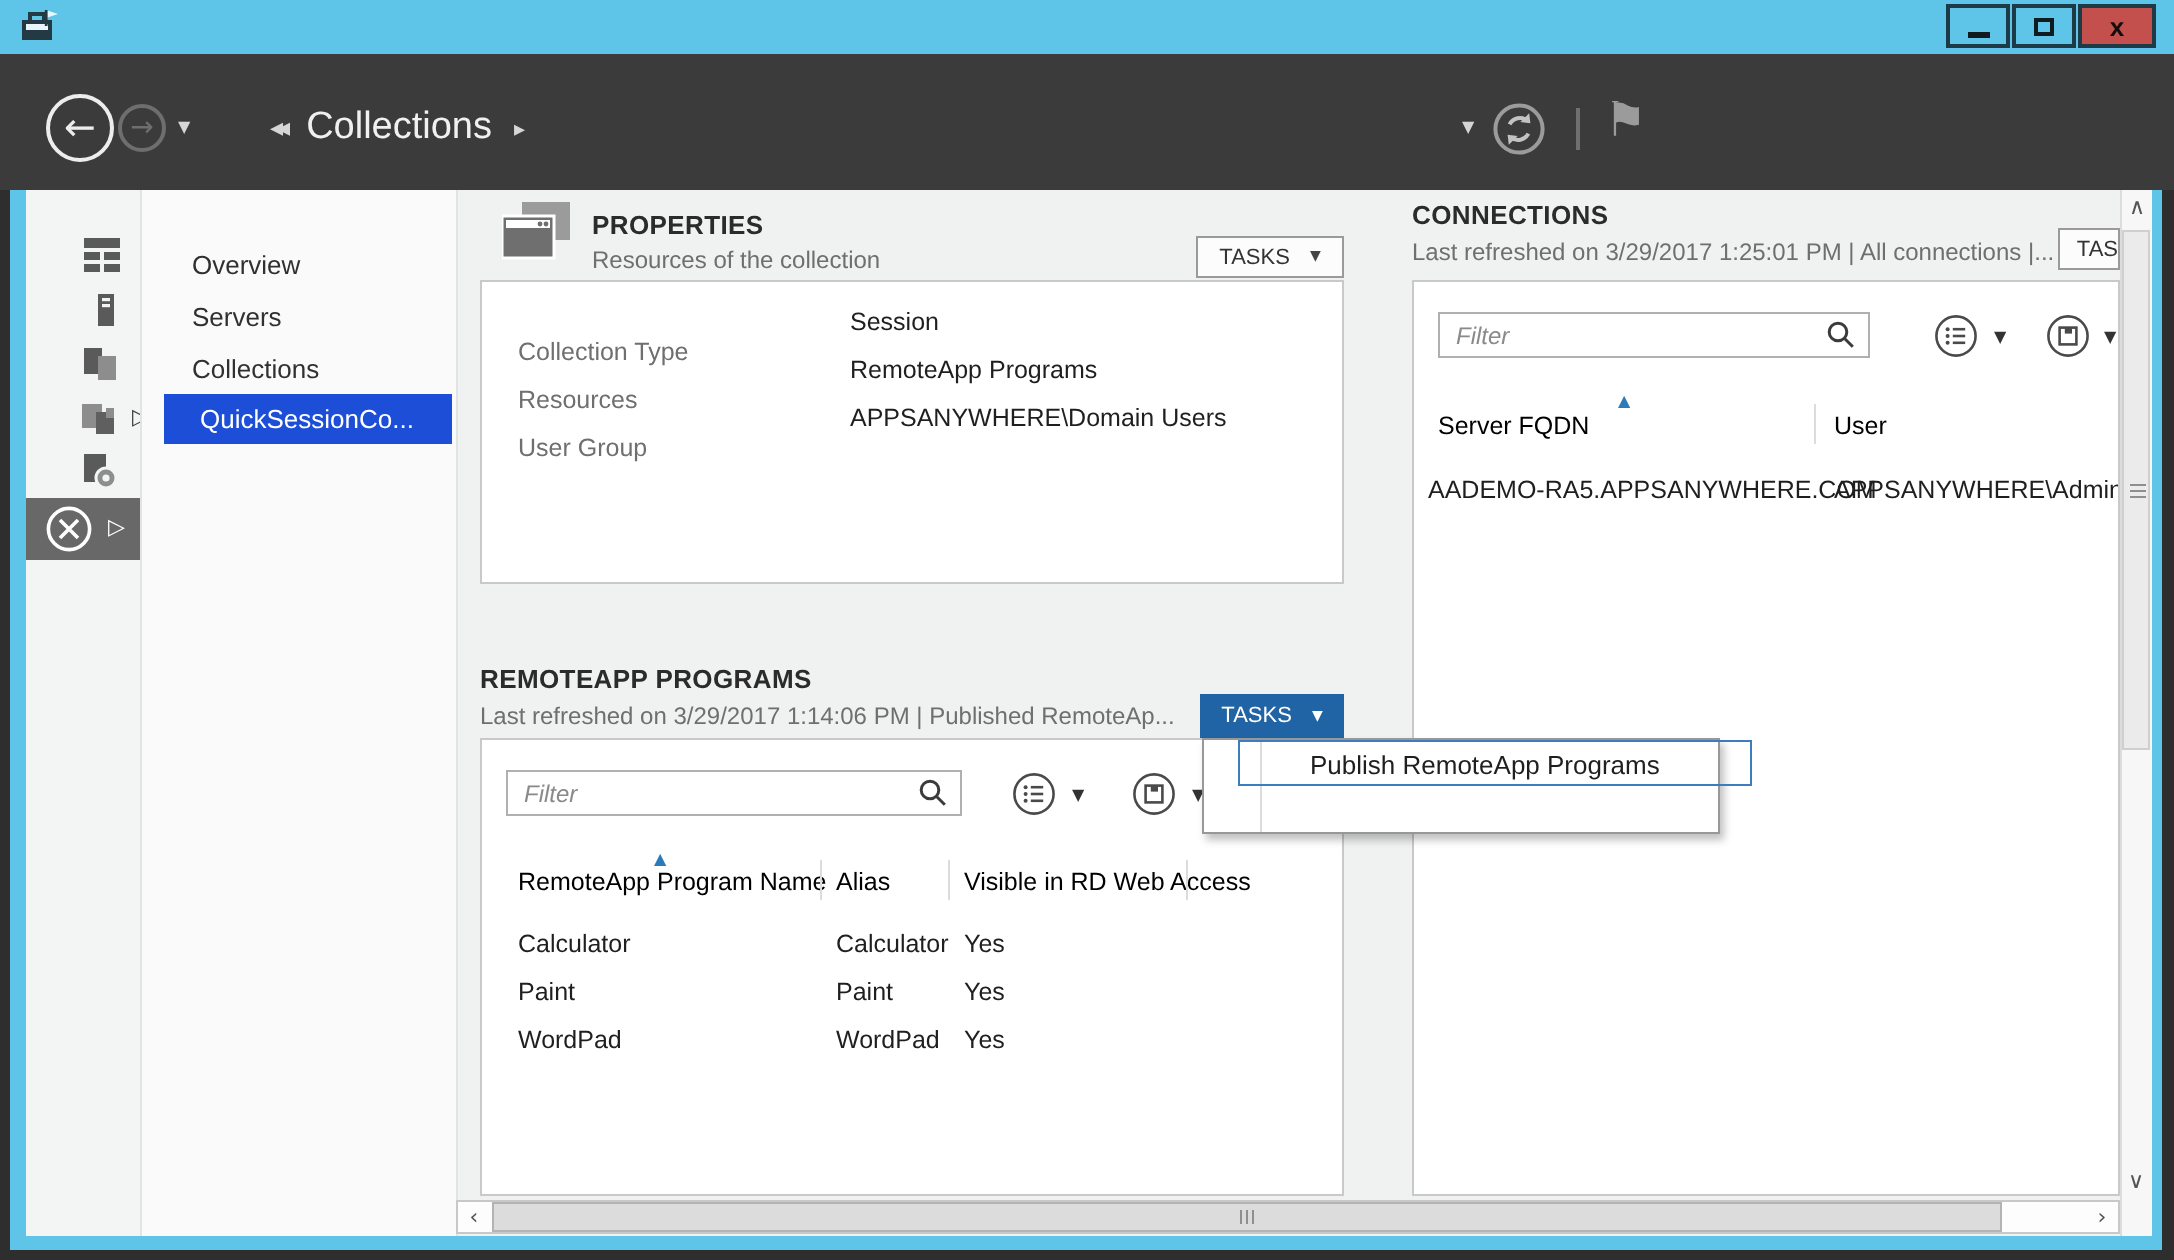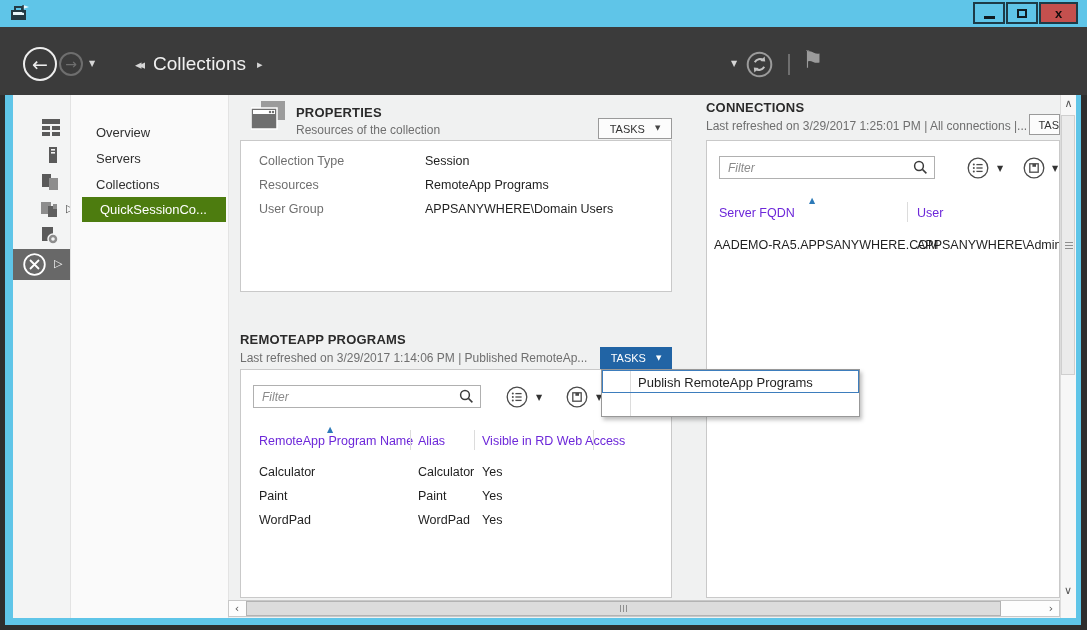--- a/index.html
+++ b/index.html
@@ -42,46 +42,46 @@
   .b-right { left:1075px; top:95px; width:6px; height:530px; background:#5fc5e8; }
   .b-bottom { left:5px; top:618px; width:1076px; height:7px; background:#5fc5e8; }
 
   
   .icon-rail { left:13px; top:95px; width:57px; height:523px; background:#f3f4f4; }
   .nav-col { left:70px; top:95px; width:158px; height:523px; background:#fafafa; border-left:1px solid #e3e3e3; }
   .rail-item { cursor:pointer; }
   .rail-selected { left:13px; top:249px; width:57px; height:31px; background:#686868; cursor:pointer; }
   .rail-expand { font-size:11px; color:#3c3c3c; cursor:pointer; }
   .nav-col-item { left:96px; font-size:13px; color:#303030; cursor:pointer; }
-  .nav-col-selected { left:82px; top:197px; width:144px; height:25px; background:#4d7c0f; cursor:pointer; }
+  .nav-col-selected { left:82px; top:197px; width:144px; height:25px; background:#1d4ed8; cursor:pointer; }
   .nav-col-selected span { position:absolute; left:18px; top:5px; color:#fff; font-size:13px; white-space:nowrap; }
 
   
   .main-bg { left:228px; top:95px; width:832px; height:523px; background:#f0f1f1; border-left:1px solid #e3e3e3; }
   .panel-title { font-size:13px; font-weight:bold; color:#2b2b2b; letter-spacing:.2px; }
   .panel-sub { font-size:12px; color:#6f6f6f; white-space:nowrap; overflow:hidden; }
   .panel-box { background:#fff; border:1px solid #c9c9c9; }
   .tasks-btn { background:#fcfcfc; border:1px solid #9a9a9a; display:flex; align-items:center; justify-content:center; gap:10px; font-size:11px; color:#333; cursor:pointer; }
   .tasks-btn .glyph { font-size:7px; color:#444; }
   .tasks-btn.active { background:#2164a5; border:1px solid #2164a5; color:#fff; }
   .tasks-btn.active .glyph { color:#fff; }
-  .prop-label { font-size:12.5px; color:#6f6f6f; }
+  .prop-label { font-size:12.5px; color:#6f6f6f;margin-top:15px; }
   .prop-value { font-size:12.5px; color:#1f1f1f; }
   .filter-input { border:1px solid #b0b0b0; background:#fff; font-size:12px; padding:0 24px 0 8px; color:#333; font-family:"Liberation Sans","DejaVu Sans",sans-serif; }
   .filter-input::placeholder { font-style:italic; color:#8a8a8a; }
-  .col-header { font-size:12.5px; color:#6d28d9; cursor:pointer; white-space:nowrap; }
+  .col-header { font-size:12.5px; color:#000000; cursor:pointer; white-space:nowrap; }
   .sort-asc { font-size:8px; color:#2d7ab8; }
   .col-sep { width:1px; height:20px; background:#dcdcdc; }
   .cell { font-size:12.5px; color:#1f1f1f; white-space:nowrap; }
   .icon-caret { font-size:8px; color:#333; cursor:pointer; }
 
   
   .tasks-menu { left:601px; top:369px; width:259px; height:48px; background:#fff; border:1px solid #989898; box-shadow:2px 3px 4px rgba(0,0,0,.25); z-index:50; }
   .menu-gutter { position:absolute; left:28px; top:0; width:1px; height:100%; background:#dcdcdc; }
-  .menu-item { position:absolute; left:0; width:100%; height:23px; cursor:pointer; }
+  .menu-item { position:absolute; left:17px; width:100%; height:23px; cursor:pointer; }
   .menu-item span { position:absolute; left:35px; top:4px; font-size:13px; color:#1f1f1f; white-space:nowrap; }
   .menu-item.focused { border:1px solid #3d7dbd; }
 
   
   .vscroll { left:1060px; top:95px; width:16px; height:523px; background:#f7f7f7; border-left:1px solid #dcdcdc; }
   .vthumb { left:1061px; top:115px; width:14px; height:260px; background:#ebebeb; border:1px solid #cfcfcf; }
   .hscroll { left:228px; top:600px; width:832px; height:17px; background:#fdfdfd; border:1px solid #c8c8c8; }
   .scroll-arrow { color:#555; font-size:11px; display:flex; align-items:center; justify-content:center; cursor:pointer; }
   .hthumb { left:246px; top:601px; width:755px; height:15px; background:#dcdcdc; border:1px solid #b3b3b3; cursor:grab; display:flex; align-items:center; justify-content:center; gap:2px; }
   .hthumb i { display:block; width:1px; height:7px; background:#8f8f8f; }

